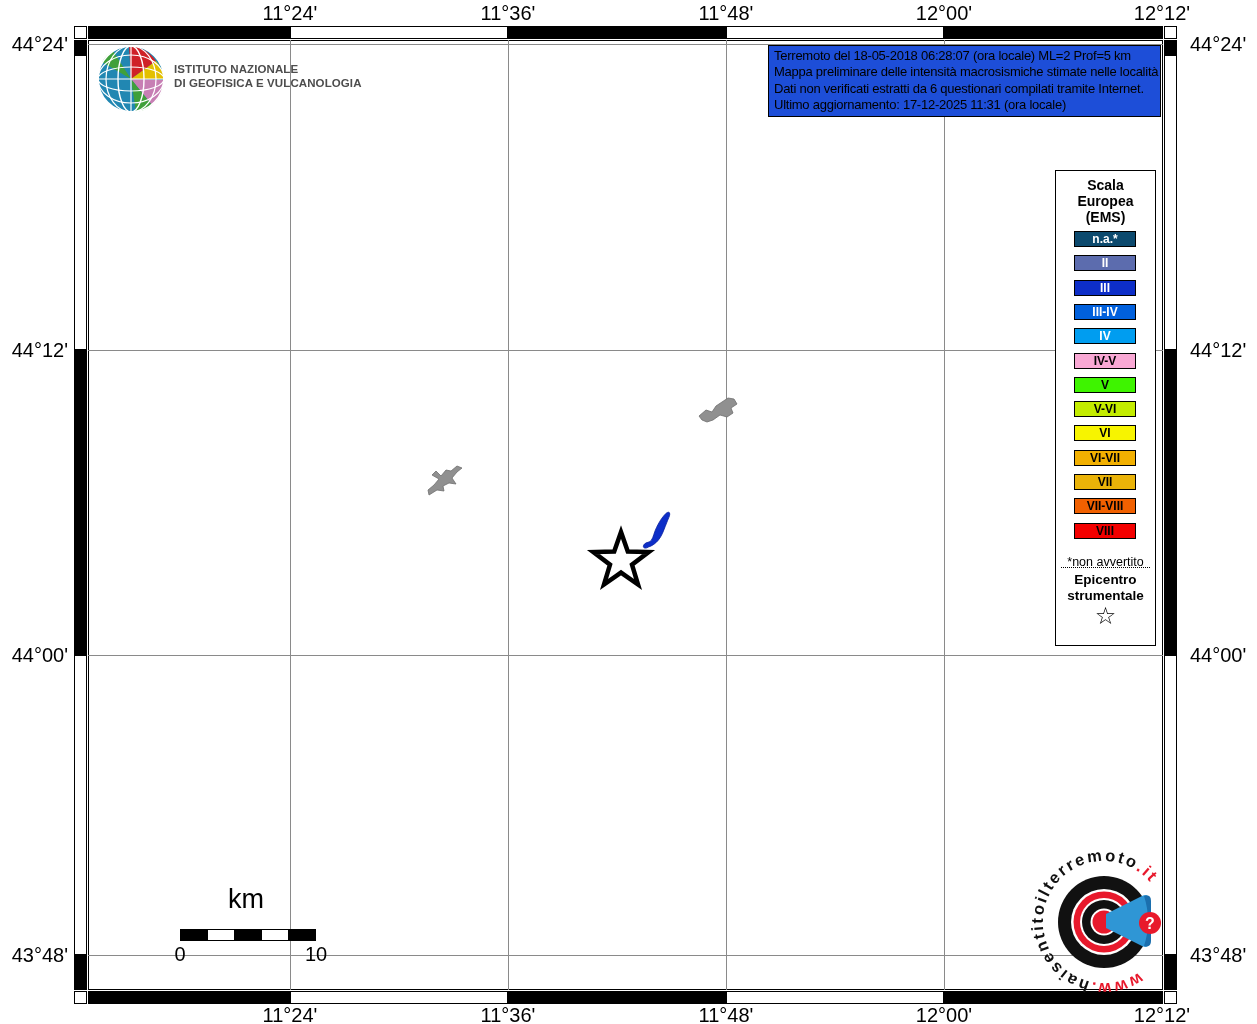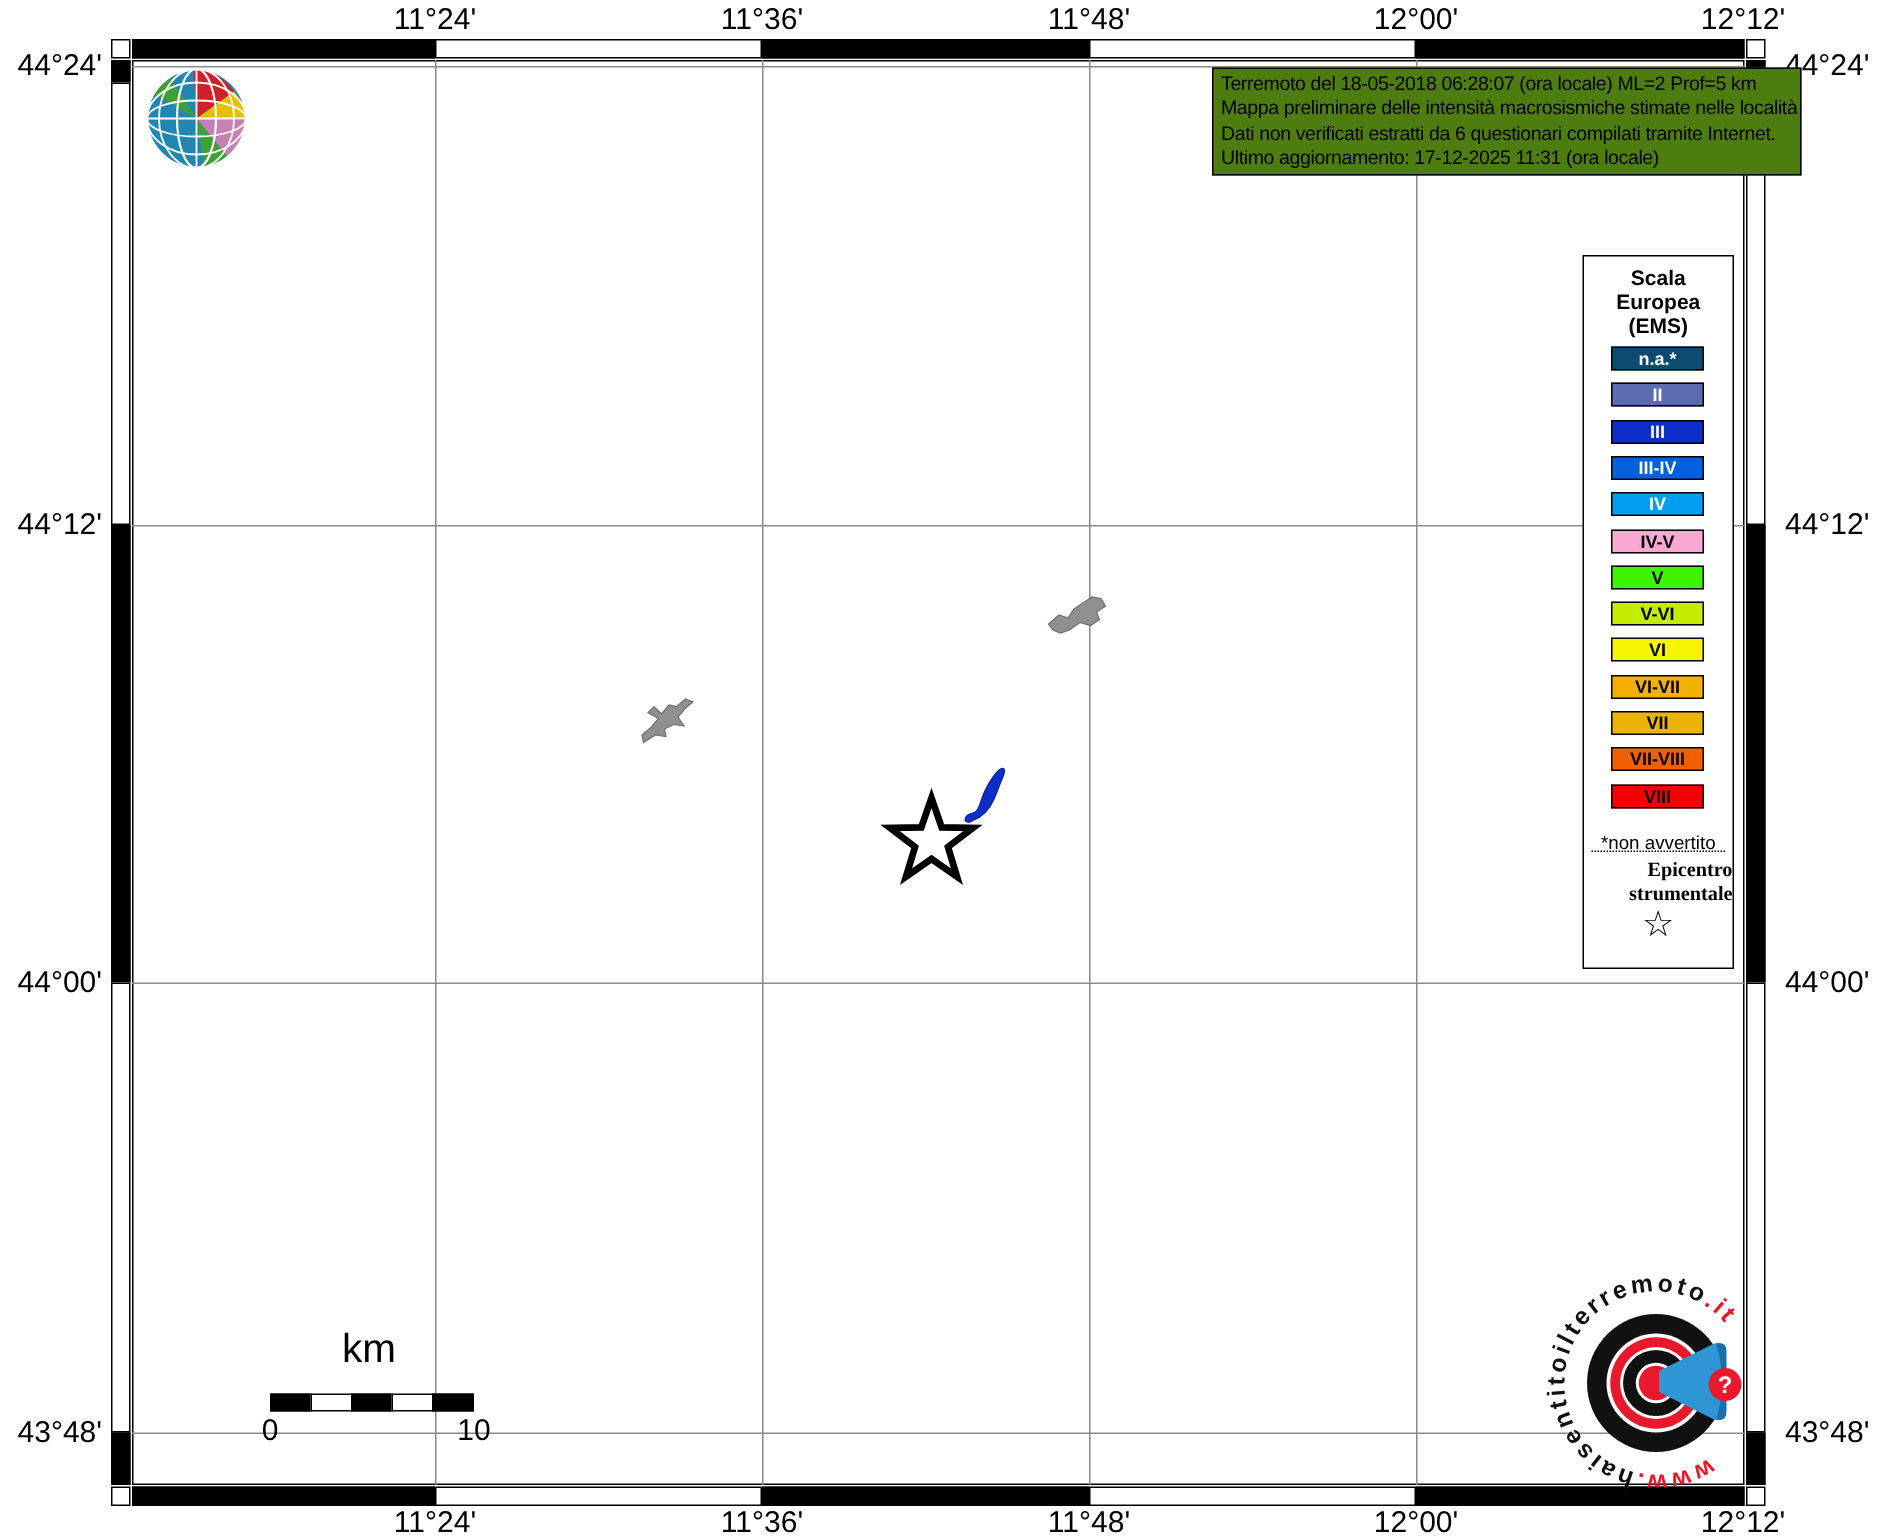--- a/index.html
+++ b/index.html
@@ -12,37 +12,37 @@
     border:1.5px solid #000;box-sizing:border-box;background:transparent;z-index:1;}
   .seg{position:absolute;border:1px solid #000;box-sizing:border-box;z-index:2;}
   .grid{position:absolute;background:#8a8a8a;z-index:3;}
   .tick{position:absolute;font-size:20px;line-height:22px;color:#000;z-index:2;}
   .tick.t{top:2px;height:22px;text-align:center;}
   .tick.b{top:1004px;height:22px;text-align:center;}
   .tick.l{left:0;width:70px;text-align:right;padding-right:2px;box-sizing:border-box;}
   .tick.r{left:1190px;width:70px;text-align:left;}
   
   #info-box{position:absolute;left:768px;top:45px;width:393px;box-sizing:border-box;
-    background:#4d7c0f;border:1.2px solid #000;padding:2px 5px 3px 5px;z-index:6;
-    font-size:13px;line-height:16.3px;letter-spacing:-0.25px;white-space:nowrap;overflow:hidden;margin-left:40px;}
+    background:#1d4ed8;border:1.2px solid #000;padding:2px 5px 3px 5px;z-index:6;
+    font-size:13px;line-height:16.3px;letter-spacing:-0.25px;white-space:nowrap;overflow:hidden;}
   
   #ingv-logo{position:absolute;left:96px;top:44px;z-index:6;display:flex;align-items:flex-start;}
   #ingv-text{margin-left:8px;margin-top:18px;font-size:11.5px;font-weight:bold;
     color:#4d4d4d;line-height:14px;letter-spacing:0.1px;}
   
   #legend{position:absolute;left:1055px;top:170px;width:101px;height:476px;box-sizing:border-box;
     background:#fff;border:1.2px solid #000;z-index:6;}
   #legend-title{position:absolute;left:0;top:6px;width:100%;text-align:center;
     font-size:14px;font-weight:bold;line-height:16px;}
   .chip{position:absolute;left:18px;width:62px;height:16px;border:1px solid #000;
     box-sizing:border-box;text-align:center;font-size:12px;font-weight:bold;line-height:14px;}
   #legend-footnote{position:absolute;left:0;top:368px;width:100%;text-align:center;font-size:12.5px;margin-top:16px;}
   #legend-divider{position:absolute;left:5px;top:396px;width:89px;border-top:1.5px dotted #000;}
-  #legend-epicenter-label{position:absolute;left:0;top:401px;width:100%;text-align:right;
-    font-size:13.5px;font-weight:bold;line-height:16px;font-family:Liberation Serif, serif;}
+  #legend-epicenter-label{position:absolute;left:0;top:401px;width:100%;text-align:center;
+    font-size:13.5px;font-weight:bold;line-height:16px;}
   #legend-star{position:absolute;left:0;top:432px;width:100%;text-align:center;font-size:24px;
     font-family:"DejaVu Sans",sans-serif;line-height:26px;}
   
   #scalebar{position:absolute;left:0;top:0;z-index:4;}
   #scalebar-km{position:absolute;left:196px;top:884px;width:100px;text-align:center;
     font-size:27px;}
   .sb-seg{position:absolute;top:929px;height:12px;border:1.5px solid #000;box-sizing:border-box;}
   .sb-num{position:absolute;top:943px;width:60px;text-align:center;font-size:20px;}
   
   #features-svg{position:absolute;left:0;top:0;z-index:3;pointer-events:none;}
@@ -125,20 +125,24 @@
     <path d="M35,35 L56,61 A33,33 0 0 1 40,68 Z" fill="#3fa03a"></path>
     <path d="M35,35 L17,7 A33,33 0 0 0 6,18 Z" fill="#3fa03a"></path>
     <ellipse cx="35" cy="35" rx="13" ry="33" fill="none" stroke="#ffffff" stroke-width="1.4"></ellipse>
     <ellipse cx="35" cy="35" rx="25" ry="33" fill="none" stroke="#ffffff" stroke-width="1.2"></ellipse>
     <ellipse cx="35" cy="35" rx="33" ry="12" fill="none" stroke="#ffffff" stroke-width="1.2"></ellipse>
     <ellipse cx="35" cy="35" rx="33" ry="24" fill="none" stroke="#ffffff" stroke-width="1.2"></ellipse>
     <line x1="35" y1="2" x2="35" y2="68" stroke="#ffffff" stroke-width="1.2"></line>
     <line x1="2" y1="35" x2="68" y2="35" stroke="#ffffff" stroke-width="1.2"></line>
     <circle cx="35" cy="35" r="33" fill="none" stroke="#ffffff" stroke-width="1.6"></circle>
   </svg>
+  <div id="ingv-text">
+    <div>ISTITUTO NAZIONALE</div>
+    <div>DI GEOFISICA E VULCANOLOGIA</div>
+  </div>
 </div>
 
 <div id="info-box">
   <div>Terremoto del 18-05-2018 06:28:07 (ora locale) ML=2 Prof=5 km</div>
   <div>Mappa preliminare delle intensità macrosismiche stimate nelle località</div>
   <div>Dati non verificati estratti da 6 questionari compilati tramite Internet.</div>
   <div>Ultimo aggiornamento: 17-12-2025 11:31 (ora locale)</div>
 </div>
 
 <div id="legend">

